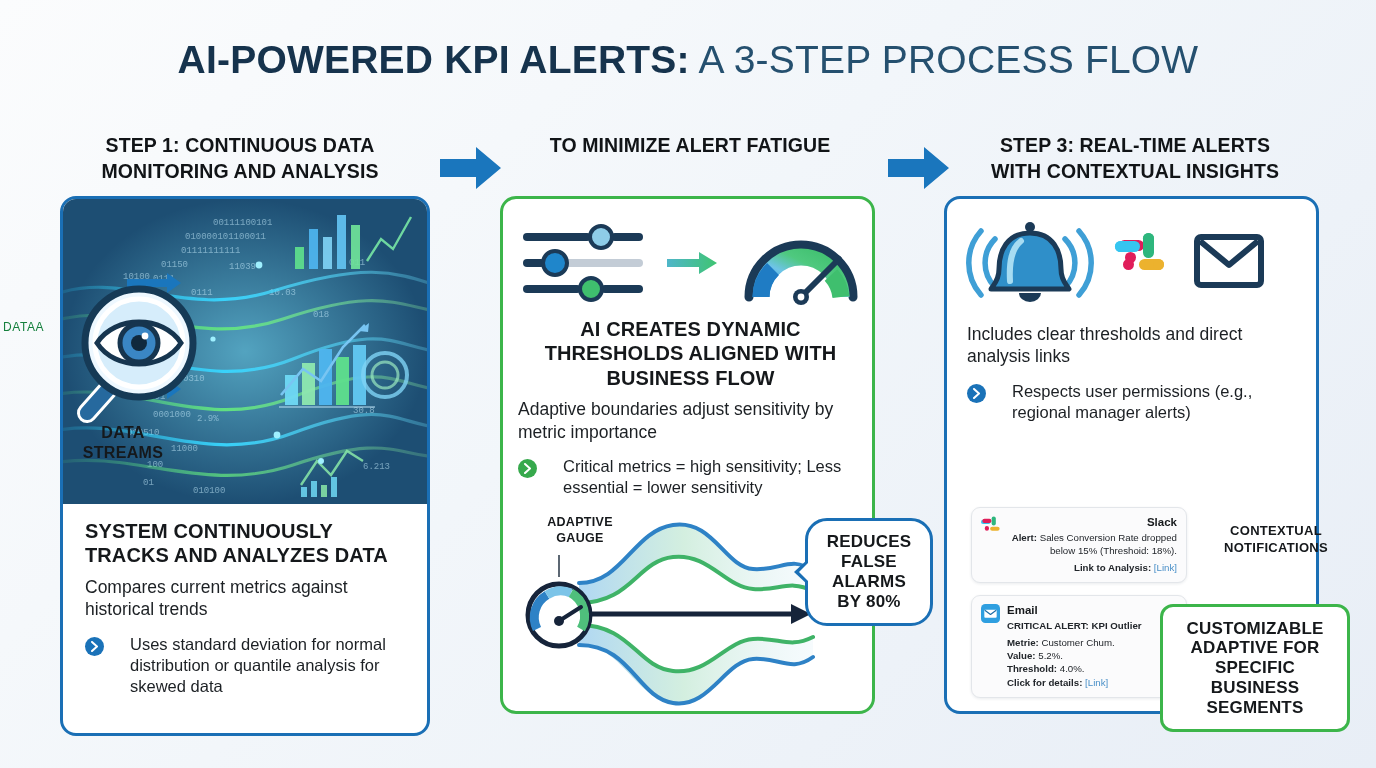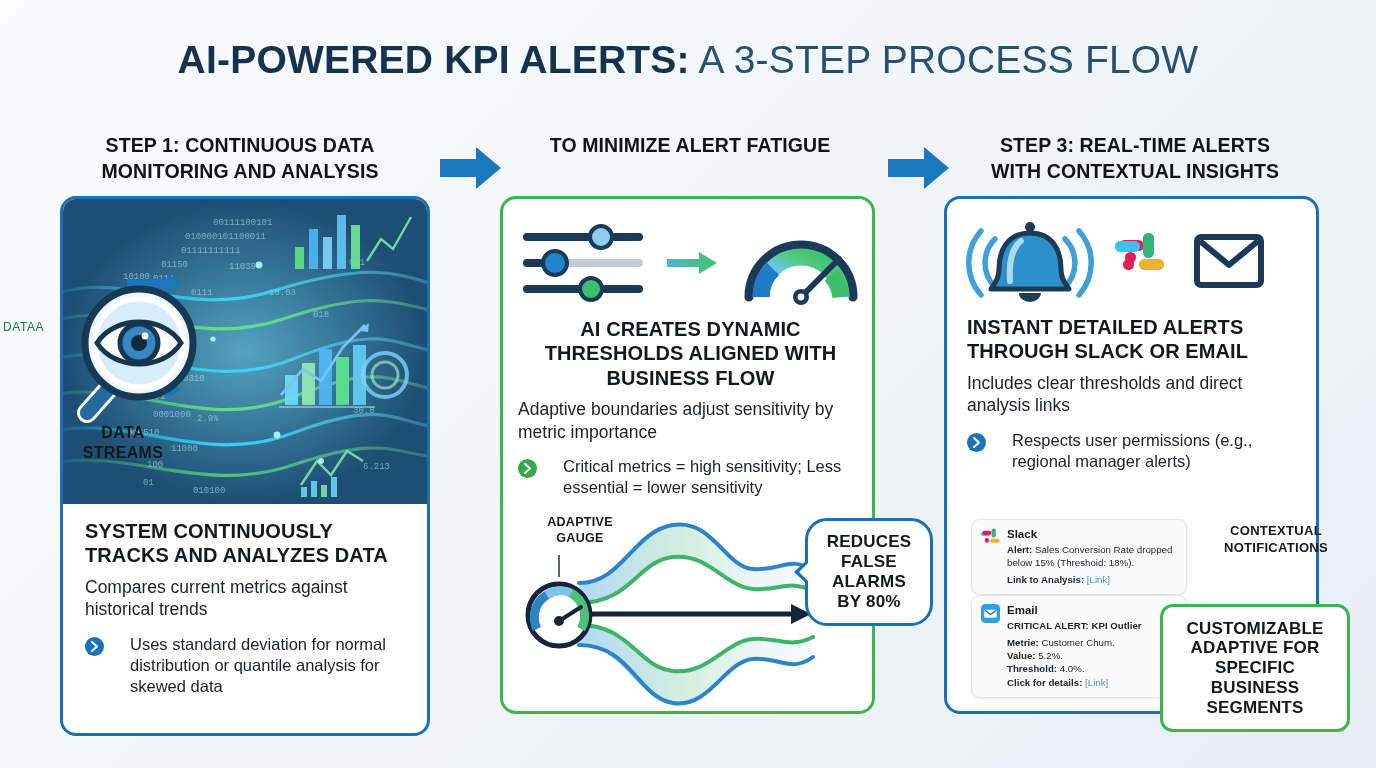--- a/index.html
+++ b/index.html
@@ -113,21 +113,21 @@
 
   
   #art3 { position: absolute; top: 16px; left: 0; width: 100%; height: 92px; }
   #txt3 { position: absolute; left: 20px; top: 116px; width: 335px; }
   .notif {
     position: absolute; left: 24px; width: 216px;
     background: #fbfbfc; border: 1px solid #e3e6ea; border-radius: 9px;
     box-shadow: 0 1px 3px rgba(20,40,70,.09);
     padding: 7px 9px 8px 9px; display: flex; gap: 7px;
   }
-  #notif-slack { top: 320px; }
+  #notif-slack { top: 308px; text-align: right; }
   #notif-email { top: 396px; }
   .notif .n-ico { flex: 0 0 auto; width: 19px; padding-top: 1px; }
   .notif .n-body { flex: 1 1 auto; min-width: 0; }
   .n-app { font-size: 11.5px; font-weight: bold; color: #16191c; line-height: 1.35; }
   .n-line { font-size: 9.7px; color: #22262b; line-height: 1.37; }
   .n-line b { font-weight: bold; }
   .n-link { color: #4a90c8; }
   .n-gap { height: 4px; }
 
   #lab-contextual {
@@ -457,21 +457,20 @@
       </g>
 
       <g transform="translate(248,20)">
         <rect x="2" y="2" width="64" height="48" rx="4" fill="#ffffff" stroke="#1b3a57" stroke-width="6"></rect>
         <path d="M5 6 L34 30 L63 6" fill="none" stroke="#1b3a57" stroke-width="6" stroke-linejoin="round"></path>
       </g>
     </svg>
   </div>
 
   <div id="txt3">
-    <div class="c-title">INSTANT DETAILED ALERTS THROUGH SLACK OR EMAIL</div>
     <div class="c-sub">Includes clear thresholds and direct analysis links</div>
     <div class="bullet">
       <span class="dot blue">
         <svg width="9" height="11" viewBox="0 0 9 11">
             <path d="M2 1 L7 5.5 L2 10" fill="none" stroke="#fff" stroke-width="2" stroke-linecap="round" stroke-linejoin="round"></path>
           </svg>
       </span>
       <span class="btext">Respects user permissions (e.g., regional manager alerts)</span>
     </div>
   </div>

